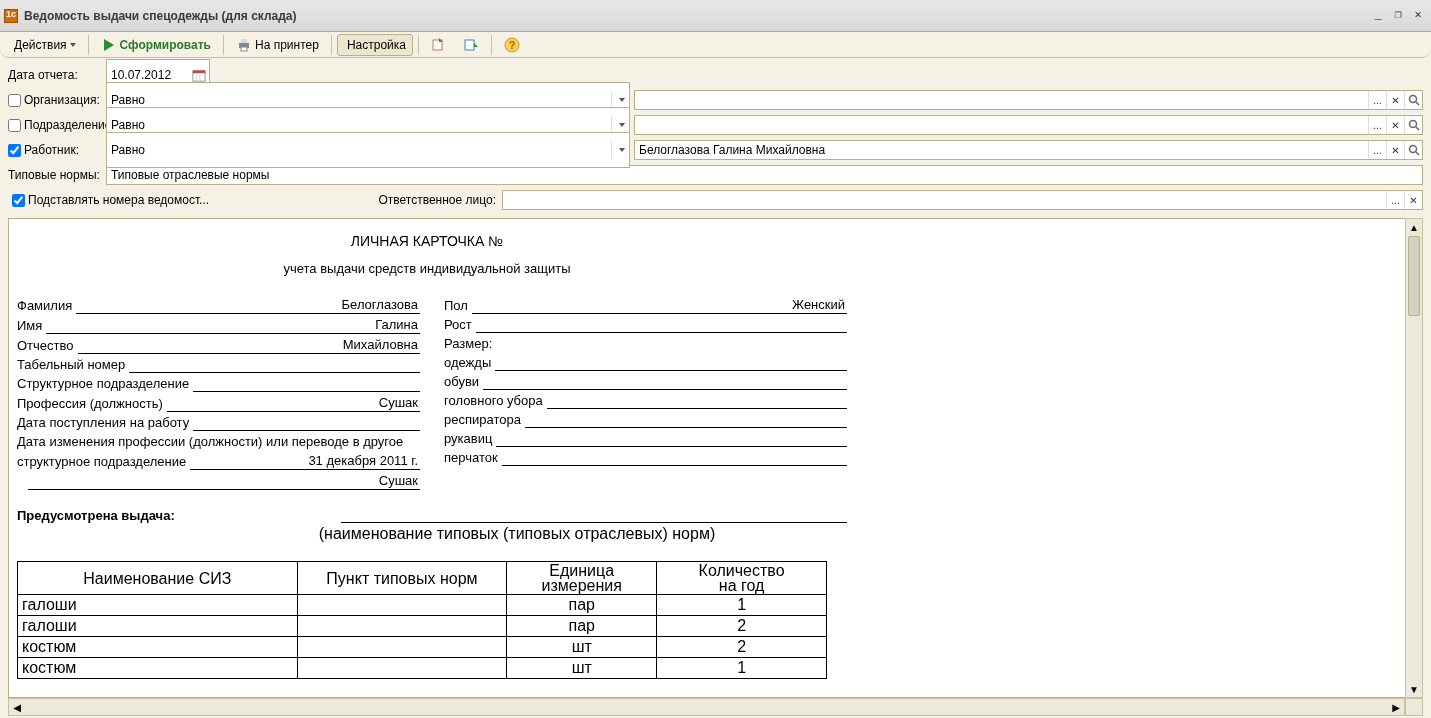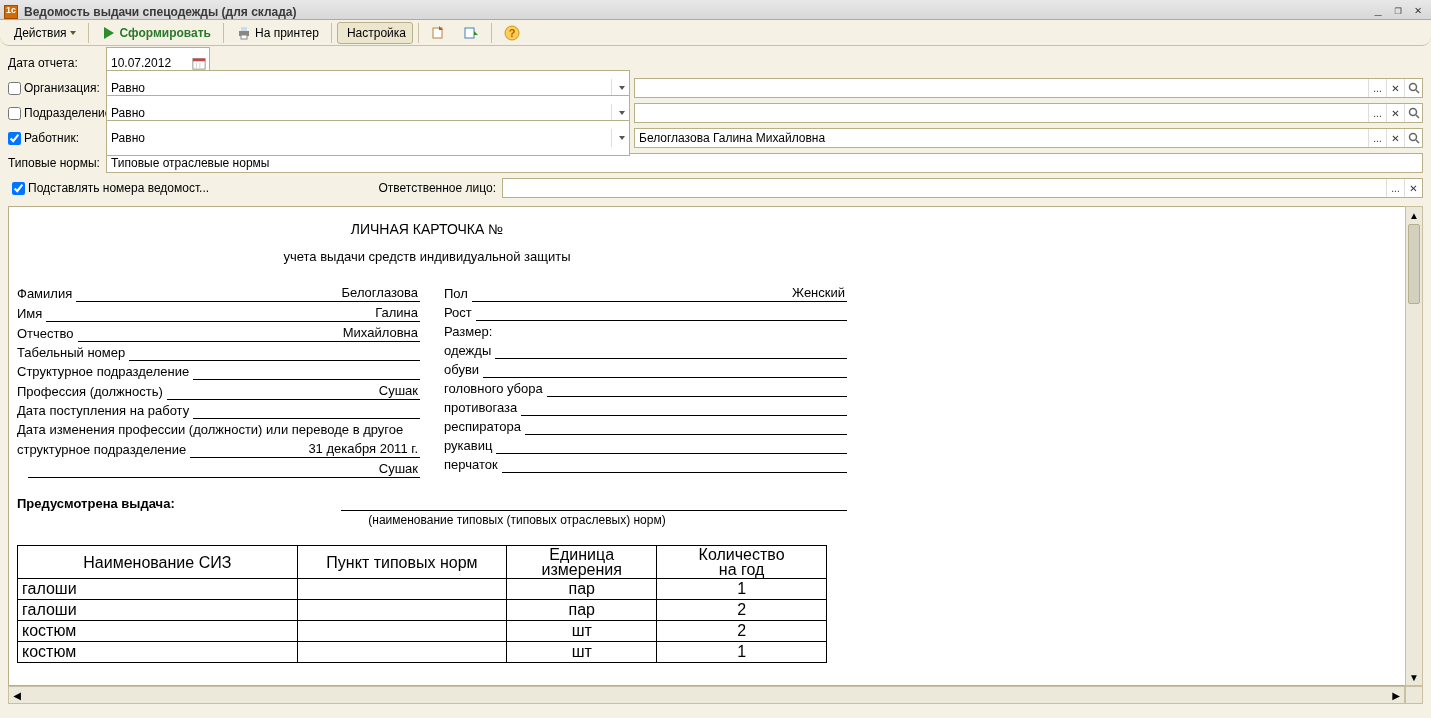--- a/index.html
+++ b/index.html
@@ -1,18 +1,18 @@
 <!DOCTYPE html>
 <html><head>
 <meta charset="utf-8">
 <style>
   * { box-sizing: border-box; }
   html, body { margin:0; padding:0; font-family: Arial, sans-serif; font-size:12px; color:#000; background:#f5f1e4;}
   
-  .titlebar { height:20px; background:linear-gradient(#e8e8e8,#d8d8d8); border-bottom:1px solid #aaa; display:flex; align-items:flex-end; padding:0 4px; }
+  .titlebar { height:32px; background:linear-gradient(#e8e8e8,#d8d8d8); border-bottom:1px solid #aaa; display:flex; align-items:center; padding:0 4px; }
   .titlebar .icon-1c { width:14px; height:14px; background:#d46b00; border:1px solid #a04f00; margin-right:6px; position:relative; }
   .titlebar .icon-1c::after { content:"1c"; position:absolute; top:-1px; left:1px; font-size:9px; color:#fff; font-weight:bold;}
   .titlebar .title { font-weight:bold; color:#3a3a3a; flex:1;}
   .titlebar .winbtn { width:18px; height:14px; margin-left:2px; text-align:center; line-height:12px; cursor:pointer; font-family:"Courier New",monospace; font-weight:bold; color:#333;}
   
   .toolbar { height:26px; background:#f5f1e4; border-bottom:1px solid #c8c0a0; display:flex; align-items:center; padding:2px 4px; gap:2px;border-radius:9px;}
   .toolbar .sep { width:1px; height:20px; background:#c8c0a0; margin:0 3px;}
   .tbutton { display:inline-flex; align-items:center; padding:2px 6px; border:1px solid transparent; border-radius:3px; cursor:pointer; height:22px;}
   .tbutton.pressed { border:1px solid #b8b088; background:#ece6ce;}
   .tbutton .lbl { margin-left:3px;}
@@ -47,21 +47,21 @@
   .col { flex:1;}
   .col.left{margin-right:24px;}
   .info-row{display:flex; align-items:flex-end; margin-bottom:2px; line-height:17px;}
   .info-row .lab{white-space:nowrap; padding-right:4px;}
   .info-row .uline{flex:1; border-bottom:1px solid #000; text-align:right; padding-right:2px; min-height:14px;}
   .info-row.noline .uline{border-bottom:none;}
   
   .issue-row{display:flex; width:830px; margin-top:16px; align-items:flex-end;}
   .issue-row .lab{padding-right:6px;font-weight:bold;}
   .issue-row .uline{flex:1; border-bottom:1px solid #000; min-height:14px; margin-left:160px;}
-  .caption-center{text-align:center; width:660px; margin-left:170px; font-size:12px; margin-top:2px;}
+  .caption-center{text-align:center; width:660px; margin-left:170px; font-size:16px; margin-top:2px;}
   
   table.siz { border-collapse:collapse; width:810px; margin-top:18px;}
   table.siz th, table.siz td { border:1px solid #000; padding:1px 4px; font-size:16px; font-weight:normal;}
   table.siz th{text-align:center; line-height:15px;}
   table.siz td{height:18px;}
   table.siz td.c{text-align:center;}
   
   .sign-row{display:flex; width:810px; margin-top:34px; justify-content:center; gap:60px;}
   .sign-cell{width:240px; text-align:center;}
   .sign-cell .line{border-bottom:1px solid #000; height:14px;}
@@ -307,24 +307,20 @@
           <div class="info-row">
               <span class="lab">одежды</span>
               <span class="uline"></span>
             </div>
           <div class="info-row">
               <span class="lab">обуви</span>
               <span class="uline"></span>
             </div>
           <div class="info-row">
               <span class="lab">головного убора</span>
-              <span class="uline"></span>
-            </div>
-          <div class="info-row">
-              <span class="lab">противогаза</span>
               <span class="uline"></span>
             </div>
           <div class="info-row">
               <span class="lab">респиратора</span>
               <span class="uline"></span>
             </div>
           <div class="info-row">
               <span class="lab">рукавиц</span>
               <span class="uline"></span>
             </div>

